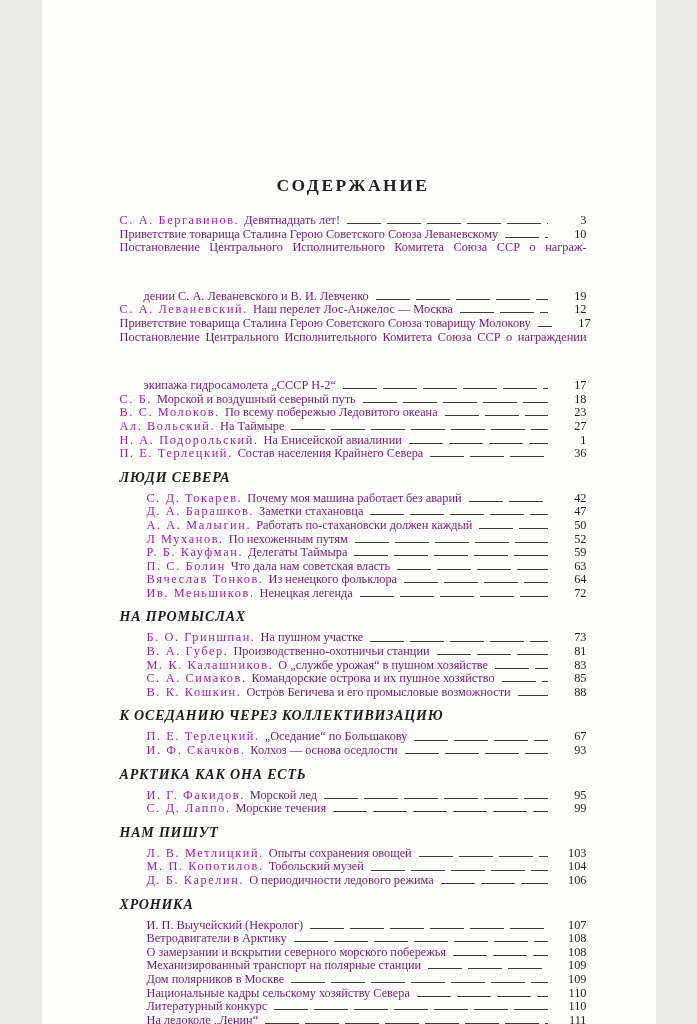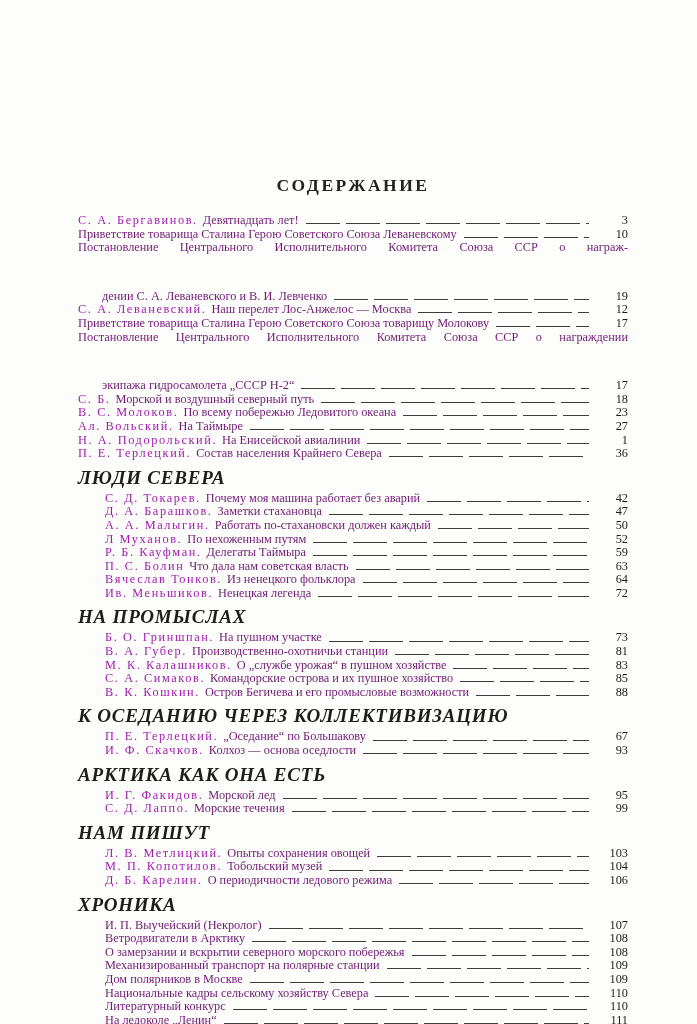--- a/index.html
+++ b/index.html
@@ -1,18 +1,18 @@
 <!DOCTYPE html>
 <html lang="ru"><head>
 <meta charset="utf-8">
 <style>
   html,body{margin:0;padding:0;background:#e9e9e6;}
   .page{
     position:relative;
-    width:697px;height:1024px;
+    width:614px;height:1024px;
     margin:0 auto;
     background:#fdfdfb;
     color:#1f1f1f;
     font-family:"Liberation Serif","DejaVu Serif",serif;
     box-sizing:border-box;
     padding:176px 69px 0 78px;
     overflow:hidden;
   }
   .doc-title{
     text-align:center;
@@ -35,21 +35,21 @@
     margin:0 5px 3.5px 7px;
     background:repeating-linear-gradient(90deg,#3b3b3b 0 34px,rgba(0,0,0,0) 34px 40px);
   }
   .pg{flex:0 0 34px;text-align:right;color:#1c1c1c;}
   .wrap{display:block;text-align:justify;text-align-last:justify;white-space:normal;}
   .cont{padding-left:24px;margin-top:35px;}
   .sub{padding-left:27px;}
   .sec-h{
     font-style:italic;
     font-weight:bold;
-    font-size:19px;
+    font-size:14px;
     letter-spacing:0.8px;
     line-height:14px;
     margin:10px 0 7px 0;
     color:#1d1d1d;
   }
   .end-rule{
     width:86px;height:1px;background:#4a4a4a;
     margin:9px auto 0 auto;
   }
 </style>

